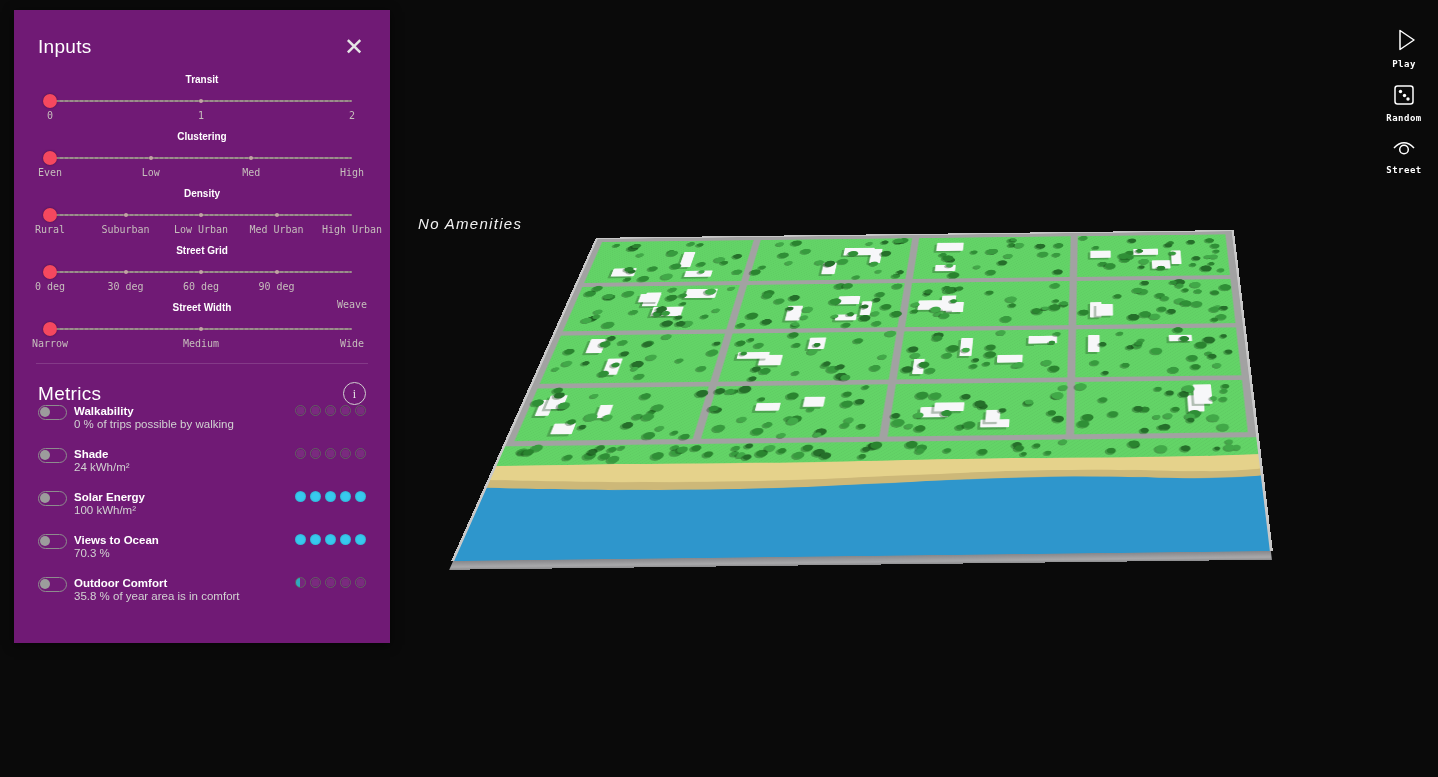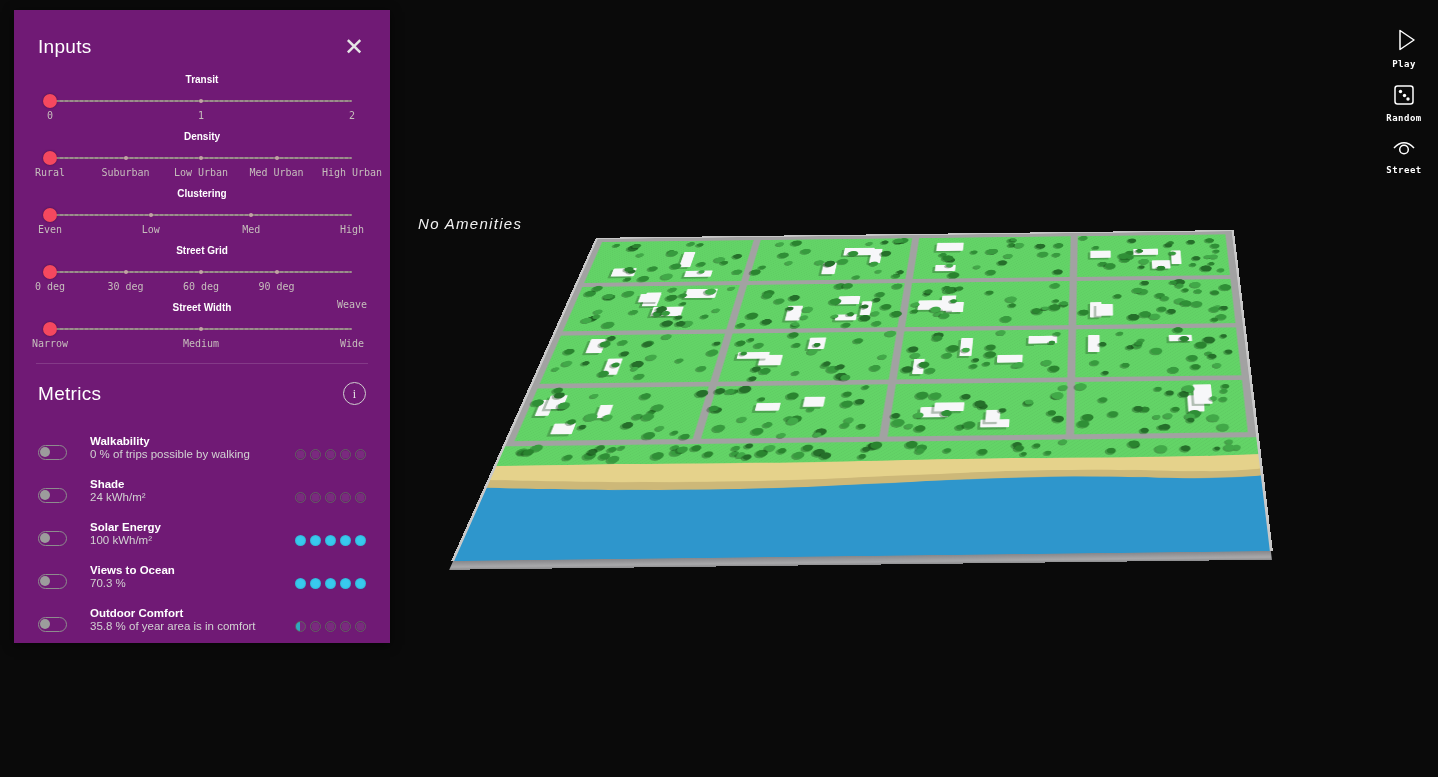--- a/index.html
+++ b/index.html
@@ -22,25 +22,25 @@
   .slider-track { position:absolute; left:0; right:0; top:50%; height:2px; transform:translateY(-50%);
     background:repeating-linear-gradient(90deg,#9c8d8d 0 3px,#8a7c7c 3px 5px); border-radius:1px; }
   .tickdot { position:absolute; top:50%; width:4px; height:4px; border-radius:50%; background:#c2a4a4; transform:translate(-50%,-50%); }
   .slider-thumb { position:absolute; top:50%; width:14px; height:14px; border-radius:50%; background:#f5485f; transform:translate(-50%,-50%); box-shadow:0 0 2px rgba(0,0,0,0.5); cursor:pointer; }
   .slider-ticks { position:relative; height:13px; margin:3px 14px 0 12px; }
   .tick { position:absolute; top:0; transform:translateX(-50%); white-space:nowrap;
     font-family:"DejaVu Sans Mono", monospace; font-size:10px; color:#c6bebc; }
 
   .divider { border:none; border-top:1px solid rgba(255,255,255,0.14); margin:12px -2px 0 -2px; }
 
-  .metrics-header { display:flex; align-items:center; justify-content:space-between; margin-top:18px; margin-bottom:12px; }
+  .metrics-header { display:flex; align-items:center; justify-content:space-between; margin-top:18px; }
   .info-btn { width:23px; height:23px; border-radius:50%; border:1px solid #cfcfcf; background:none; color:#e8e8e8;
     font-size:12px; line-height:20px; text-align:center; cursor:pointer; font-family:"Liberation Serif", serif; }
 
-  .metric-row { display:flex; align-items:flex-end; height:43px;gap:16px; }
+  .metric-row { display:flex; align-items:flex-start; height:43px; }
   .toggle { position:relative; width:29px; height:15px; border:1.5px solid #8d8d8d; border-radius:9px; flex:0 0 auto; cursor:pointer; }
   .toggle .knob { position:absolute; left:1px; top:1px; width:10px; height:10px; border-radius:50%; background:#9c9c9c; }
   .metric-text { margin-left:7px; display:flex; flex-direction:column; gap:1px; }
   .metric-label { font-size:11.5px; font-weight:bold; color:#fff; }
   .metric-detail { font-size:11.5px; color:#d2d2d2; }
   .dots { margin-left:auto; display:flex; gap:4px; }
   .dot { width:11px; height:11px; border-radius:50%; }
   .dot.empty { border:1px solid #616161; background:radial-gradient(circle,rgba(255,255,255,0.07) 0 60%,transparent 61%); }
   .dot.full { background:#38c9ee; box-shadow:inset 0 0 2px rgba(0,0,0,0.25); }
   .dot.half { border:1px solid #616161; background:linear-gradient(90deg,#2fa9c0 0 50%,rgba(255,255,255,0.05) 50%); }
@@ -77,49 +77,49 @@
           <span class="tickdot" style="left: 50%;"></span>
           <span class="slider-thumb" style="left: 0%;"></span>
         </div>
         <div class="slider-ticks">
           <span class="tick" style="left: 0%;">0</span>
           <span class="tick" style="left: 50%;">1</span>
           <span class="tick" style="left: 100%;">2</span>
         </div>
       </div>
       <div class="slider-group">
+        <div class="slider-title">Clustering</div>
+        <div class="slider-track-wrap">
+          <div class="slider-track"></div>
+          <span class="tickdot" style="left: 33.3333%;"></span>
+          <span class="tickdot" style="left: 66.6667%;"></span>
+          <span class="slider-thumb" style="left: 0%;"></span>
+        </div>
+        <div class="slider-ticks">
+          <span class="tick" style="left: 0%;">Even</span>
+          <span class="tick" style="left: 33.3333%;">Low</span>
+          <span class="tick" style="left: 66.6667%;">Med</span>
+          <span class="tick" style="left: 100%;">High</span>
+        </div>
+      </div>
+      <div class="slider-group">
         <div class="slider-title">Density</div>
         <div class="slider-track-wrap">
           <div class="slider-track"></div>
           <span class="tickdot" style="left: 25%;"></span>
           <span class="tickdot" style="left: 50%;"></span>
           <span class="tickdot" style="left: 75%;"></span>
           <span class="slider-thumb" style="left: 0%;"></span>
         </div>
         <div class="slider-ticks">
           <span class="tick" style="left: 0%;">Rural</span>
           <span class="tick" style="left: 25%;">Suburban</span>
           <span class="tick" style="left: 50%;">Low Urban</span>
           <span class="tick" style="left: 75%;">Med Urban</span>
           <span class="tick" style="left: 100%;">High Urban</span>
-        </div>
-      </div>
-      <div class="slider-group">
-        <div class="slider-title">Clustering</div>
-        <div class="slider-track-wrap">
-          <div class="slider-track"></div>
-          <span class="tickdot" style="left: 33.3333%;"></span>
-          <span class="tickdot" style="left: 66.6667%;"></span>
-          <span class="slider-thumb" style="left: 0%;"></span>
-        </div>
-        <div class="slider-ticks">
-          <span class="tick" style="left: 0%;">Even</span>
-          <span class="tick" style="left: 33.3333%;">Low</span>
-          <span class="tick" style="left: 66.6667%;">Med</span>
-          <span class="tick" style="left: 100%;">High</span>
         </div>
       </div>
       <div class="slider-group">
         <div class="slider-title">Street Grid</div>
         <div class="slider-track-wrap">
           <div class="slider-track"></div>
           <span class="tickdot" style="left: 25%;"></span>
           <span class="tickdot" style="left: 50%;"></span>
           <span class="tickdot" style="left: 75%;"></span>
           <span class="slider-thumb" style="left: 0%;"></span>

